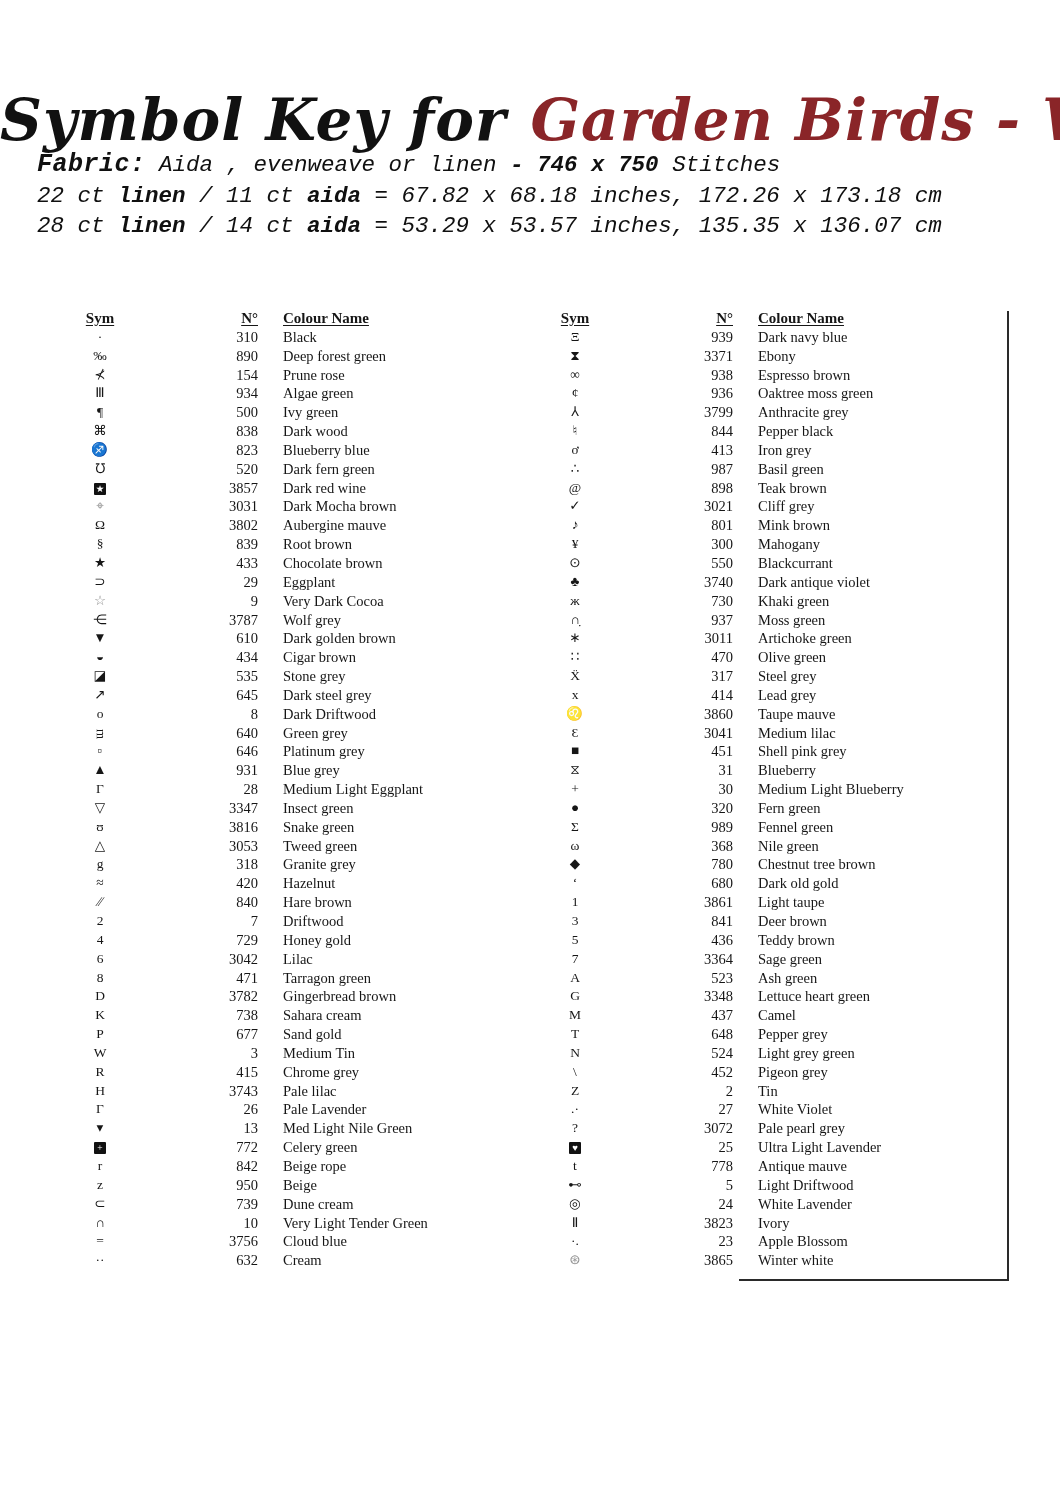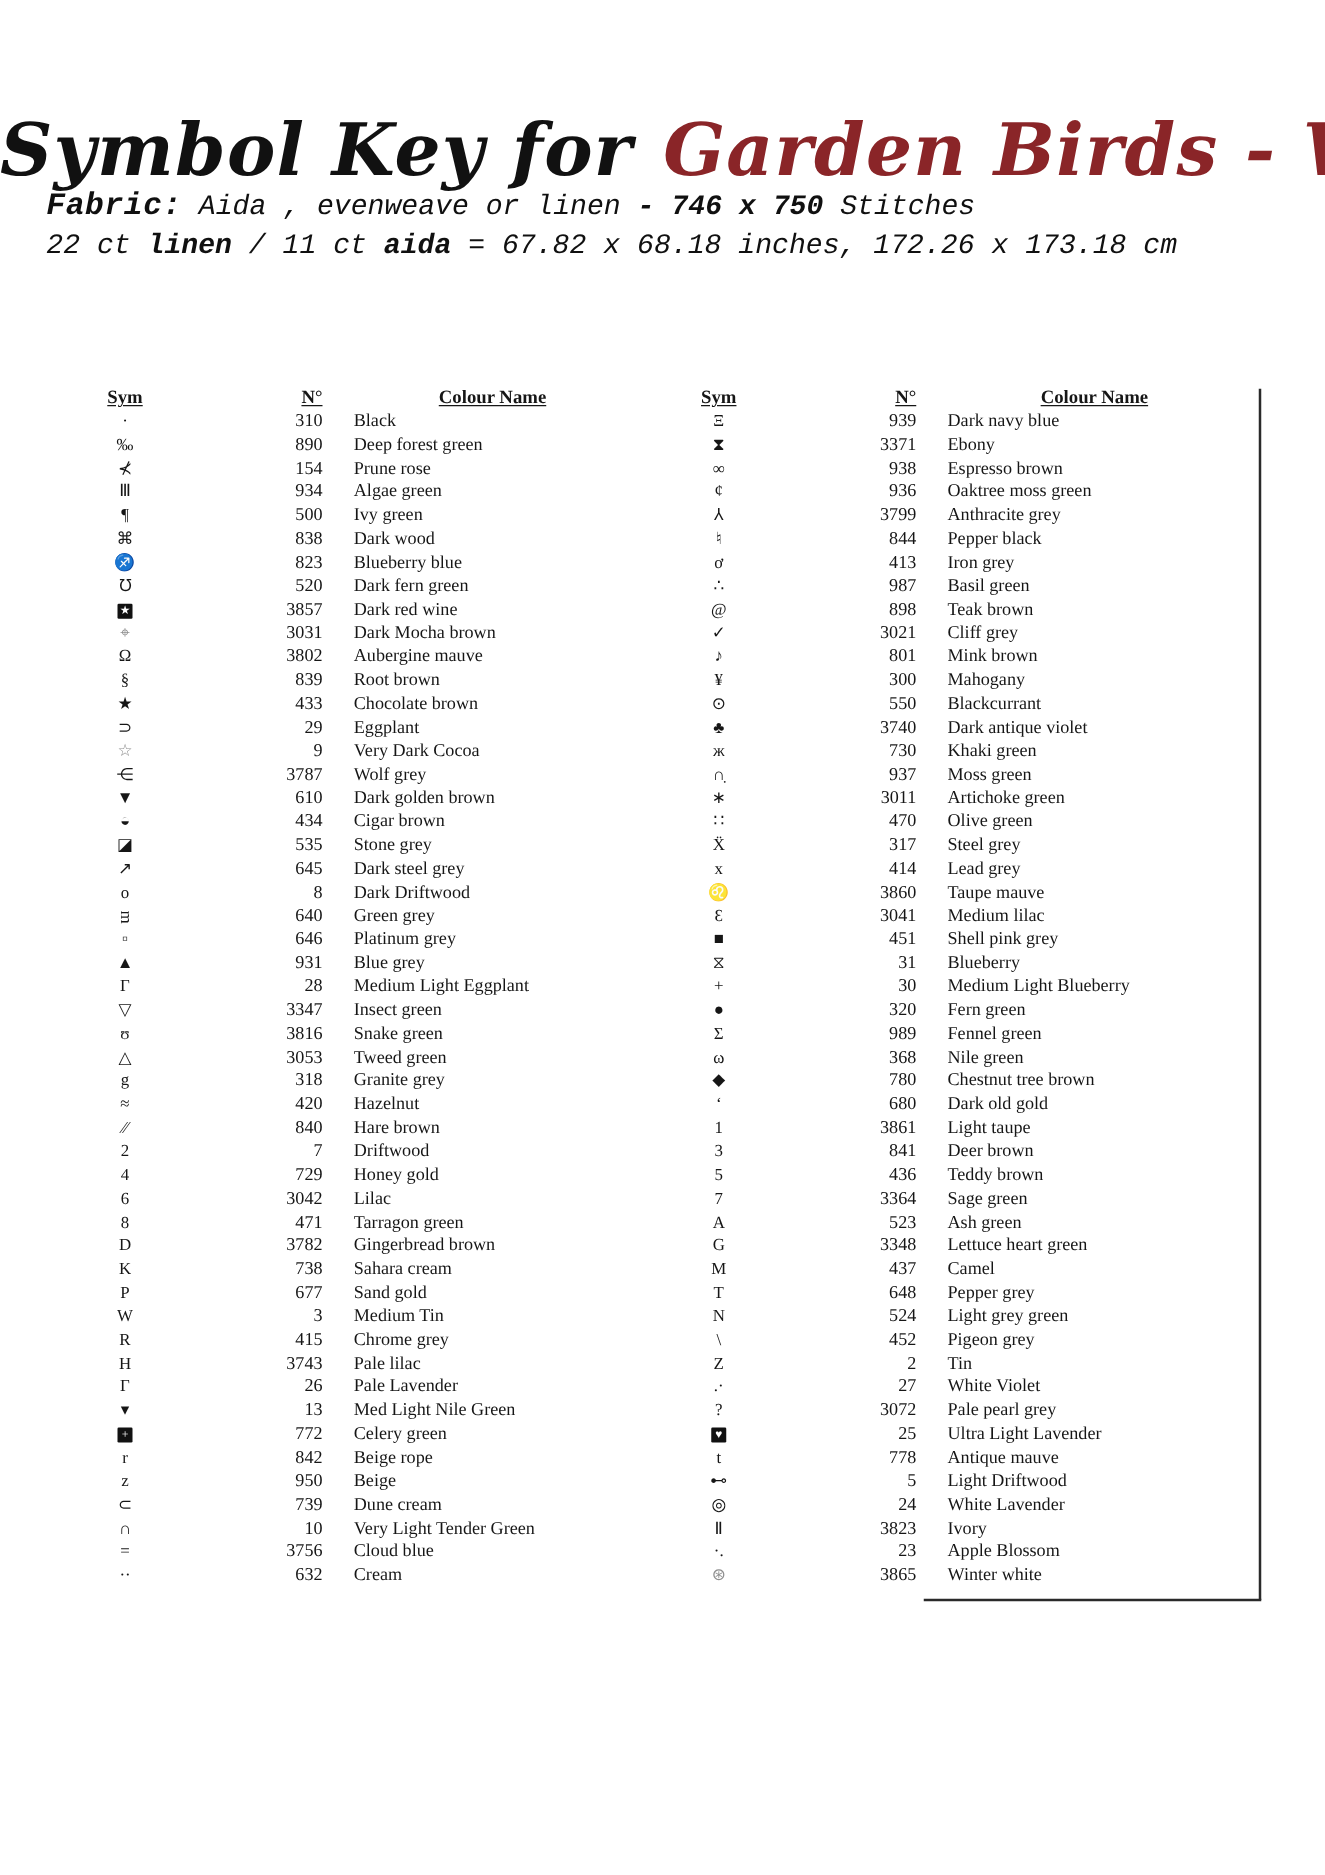--- a/index.html
+++ b/index.html
@@ -20,21 +20,21 @@
   
   .key{position:absolute;display:grid;grid-template-columns:80px 118px 1fr;
        grid-auto-rows:18.85px;font-family:Liberation Serif, serif;
        font-size:14.5px;color:#161616;}
   .key-left{left:60px;top:309px;width:445px;}
   .key-right{left:535px;top:309px;width:458px;}
   .key .hdr{font-weight:bold;font-size:15px;height:21px;line-height:19px;
             text-decoration:underline;text-underline-offset:2px;}
   .key .hdr.sym{text-align:center;}
   .key .hdr.num{text-align:right;}
-  .key .hdr.name{padding-left:25px;text-align:center;}
+  .key .hdr.name{padding-left:25px;}
   .cell{line-height:18.85px;white-space:nowrap;overflow:visible;}
   .cell.sym{text-align:center;font-size:13.5px;}
   .cell.num{text-align:right;}
   .cell.name{padding-left:25px;}
   .sym-box{display:inline-block;width:12px;height:12px;background:#111;color:#fff;
            font-size:9.5px;line-height:12.5px;text-align:center;vertical-align:middle;
            border-radius:1px;}
   .sym-grey{color:var(--grey,#8f8f8f);}
   
   .vline{position:absolute;left:1007px;top:311px;width:1.5px;height:969px;background:#2a2a2a;}
@@ -45,20 +45,21 @@
 
 <div class="page">
 
   <div class="title">
     <span class="t-black">Symbol Key for</span><span class="t-red">Garden Birds - Wren (x1)</span>
   </div>
 
   <div class="fabric" id="fabric">
       <div class="fabric-line"><span class="b label">Fabric:</span><span class="">  Aida , evenweave or  linen </span><span class="b ">- 746 x 750</span><span class=""> Stitches</span></div>
       <div class="fabric-line"><span class="">22 ct </span><span class="b ">linen</span><span class=""> / 11 ct </span><span class="b ">aida</span><span class=""> = 67.82 x 68.18 inches, 172.26 x 173.18 cm</span></div>
+      <div class="fabric-line"><span class="">28 ct </span><span class="b ">linen</span><span class=""> / 14 ct </span><span class="b ">aida</span><span class=""> = 53.29 x 53.57 inches, 135.35 x 136.07 cm</span></div>
     </div>
 
   <div class="key key-left" id="keyL">
     <div class="hdr sym">Sym</div>
     <div class="hdr num">N°</div>
     <div class="hdr name">Colour Name</div>
   <div class="cell sym">·</div>
       <div class="cell num">310</div>
       <div class="cell name">Black</div>
       <div class="cell sym">‰</div>

